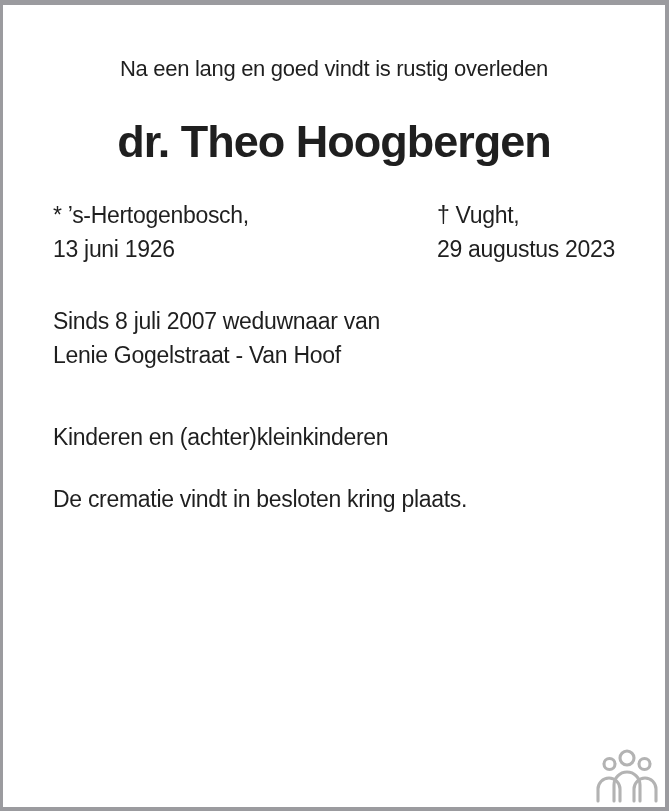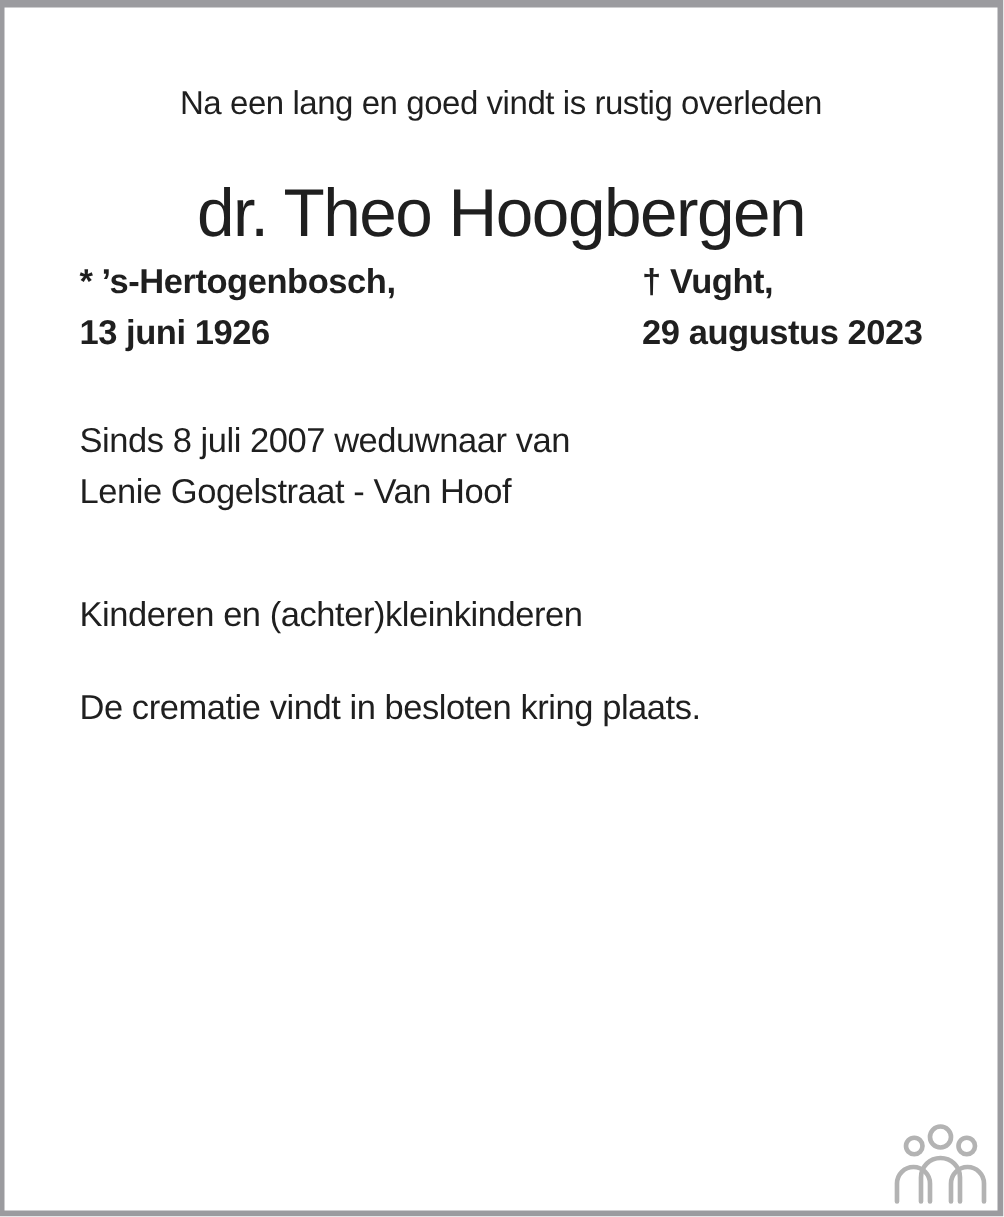--- a/index.html
+++ b/index.html
@@ -27,30 +27,30 @@
     margin-top: 50px;
     font-size: 22px;
     line-height: 1.3;
     text-align: center;
   }
   .name {
     margin-top: 30px;
     font-size: 45px;
     line-height: 1.25;
     text-align: center;
-    font-weight: 400;
+    font-weight: 700;
     letter-spacing: -1px;
     white-space: nowrap;
   }
   .dates {
+    margin-top: 28px;
     display: flex;
     justify-content: space-between;
     font-size: 23px;
     line-height: 34px;
-    font-weight: bold;
   }
   .dates .birth { text-align: left; }
   .dates .death { text-align: left; }
   .widower {
     margin-top: 38px;
     text-align: left;
     font-size: 23px;
     line-height: 34px;
   }
   .family-line {

